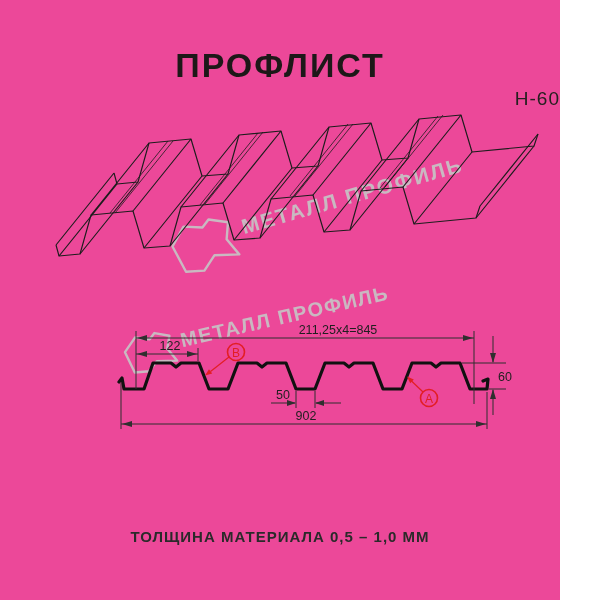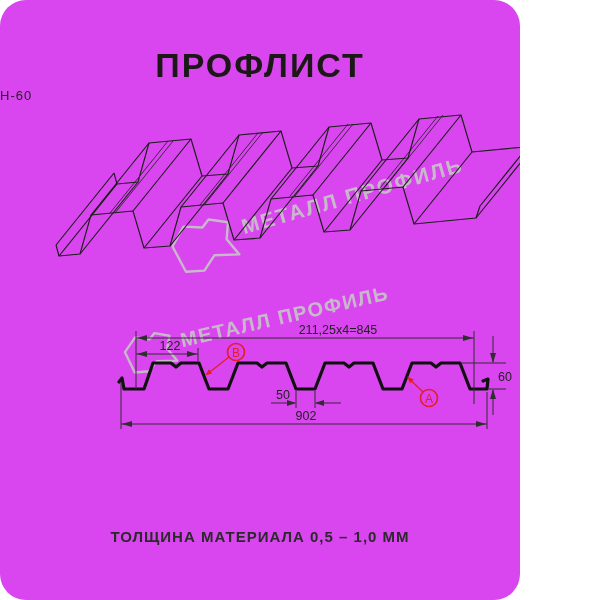--- a/index.html
+++ b/index.html
@@ -1,21 +1,21 @@
 <!DOCTYPE html>
 <html><head>
 <meta charset="utf-8">
 <style>
   html,body{margin:0;padding:0;background:#ffffff;}
-  .canvas{position:relative;width:520px;height:600px;background:#d946ef;overflow:hidden;
-          font-family:"Liberation Sans",sans-serif;border-radius:26px;}
+  .canvas{position:relative;width:560px;height:600px;background:#ec4899;overflow:hidden;
+          font-family:"Liberation Sans",sans-serif;}
   .title{position:absolute;top:46px;left:0;right:0;text-align:center;
          font-size:34px;font-weight:bold;letter-spacing:2px;color:#1d1818;}
-  .subtitle{position:absolute;top:88px;left:0;right:0;text-align:left;
-            font-size:13px;font-weight:normal;letter-spacing:1px;color:#262020;}
+  .subtitle{position:absolute;top:88px;left:0;right:0;text-align:right;
+            font-size:19px;font-weight:normal;letter-spacing:1px;color:#262020;}
   .footer{position:absolute;top:528px;left:0;right:0;text-align:center;
           font-size:15px;letter-spacing:1px;color:#2a2a2a;font-weight:bold;}
   svg{position:absolute;left:0;top:0;}
   .thin{stroke:#2f2f2f;stroke-width:1;fill:none;}
   .arr{fill:#2f2f2f;stroke:none;}
   .dimtxt{fill:#1f1f1f;font-size:12.5px;}
   .prof{stroke:#111;stroke-width:3.2;fill:none;stroke-linejoin:round;stroke-linecap:round;}
   .w3d{stroke:#1d1d1d;stroke-width:1.15;fill:none;stroke-linejoin:round;}
   .w3dthin{stroke:#1d1d1d;stroke-width:0.8;fill:none;}
   .wm{fill:#c6c6c6;font-weight:bold;}

